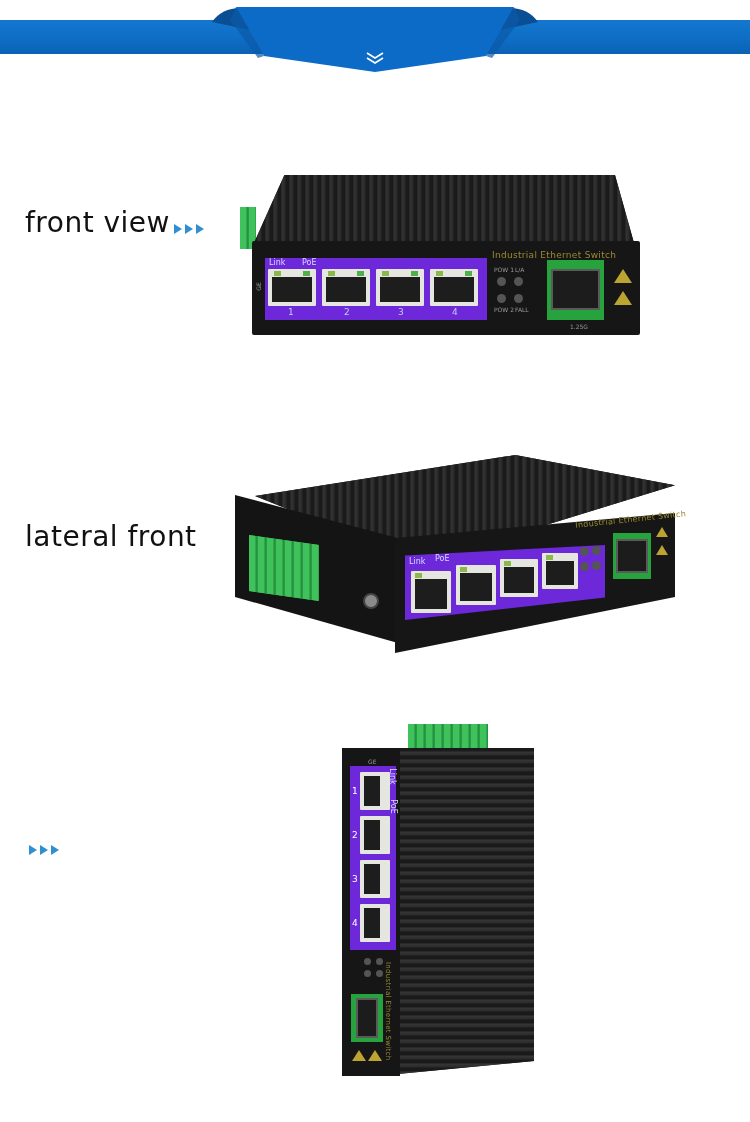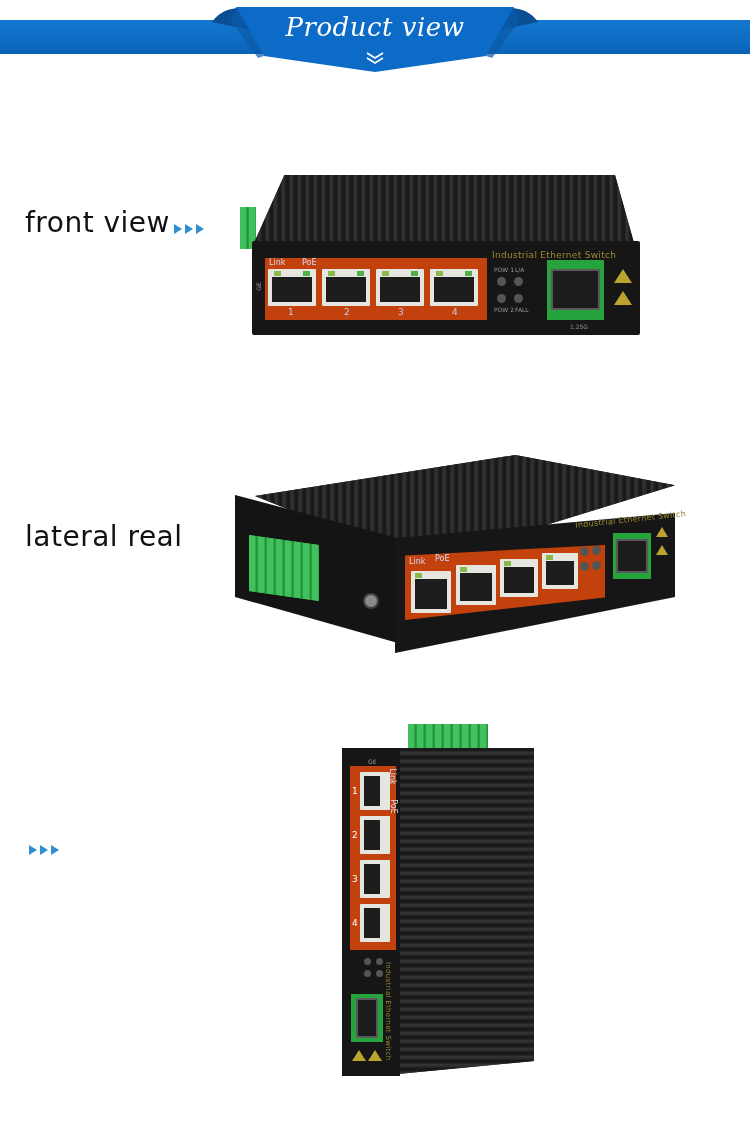--- a/index.html
+++ b/index.html
@@ -19,21 +19,21 @@
   .arrows { display: inline-flex; gap: 3px; margin-left: 4px; margin-bottom: 5px; }
   .arrow-tri { width: 0; height: 0; border-top: 5px solid transparent; border-bottom: 5px solid transparent; border-left: 8px solid #2f8fd0; }
 
   
   .device { position: absolute; }
   .fins { background-color: #232323;
     background-image: repeating-linear-gradient(90deg, #1a1a1a 0px, #1a1a1a 3px, #343434 4px, #2a2a2a 7px, #1a1a1a 8px); }
   .fins-h { background-color: #232323;
     background-image: repeating-linear-gradient(180deg, #1a1a1a 0px, #1a1a1a 3px, #363636 4px, #2a2a2a 7px, #1a1a1a 8px); }
   .panel { background: #161616; }
-  .port-strip { background: #c2410c; position: absolute; }
+  .port-strip { background: #6d28d9; position: absolute; }
   .rj45 { position: absolute; background: #e6e6e0; border-radius: 1px; }
   .rj45 .hole { position: absolute; left: 4px; right: 4px; top: 8px; bottom: 4px; background: #1d1d1d; }
   .rj45 .led { position: absolute; top: 2px; width: 7px; height: 5px; background: #8bb84a; }
   .port-num { position: absolute; color: #c5ccf0; font-size: 9px; }
   .strip-label { position: absolute; color: #d7ddff; font-size: 8px; }
   .green-term { background: #34b050; position: absolute;
     background-image: repeating-linear-gradient(90deg, #3fc25b 0, #3fc25b 6px, #248b3c 7px, #2aa046 9px); }
   .status-led { position: absolute; width: 9px; height: 9px; background: #555555; border-radius: 50%; }
   .tiny-text { position: absolute; color: #9a9a9a; font-size: 6px; white-space: nowrap; }
   .ies-text { position: absolute; color: #9a8a30; font-size: 9px; white-space: nowrap; letter-spacing: 0.3px; }
@@ -46,21 +46,20 @@
 
 <div class="banner">
   <div class="banner-band"></div>
   <svg class="banner-ribbon" viewBox="0 0 750 80">
     <path d="M212 22 Q222 8 240 8 L250 30 Z" fill="#0a4f93"></path>
     <path d="M538 22 Q528 8 510 8 L500 30 Z" fill="#0a4f93"></path>
     <path d="M236 7 L514 7 L486 56 L375 72 L264 56 Z" fill="#0d6bc8"></path>
     <path d="M236 7 L264 56 L258 58 L230 20 Z" fill="#0b5aa8" opacity="0.7"></path>
     <path d="M514 7 L486 56 L492 58 L520 20 Z" fill="#0b5aa8" opacity="0.7"></path>
   </svg>
-  <div class="banner-title">Product view</div>
   <svg class="banner-chev" viewBox="0 0 24 16">
     <polyline points="4,3 12,8 20,3" fill="none" stroke="#ffffff" stroke-width="1.6"></polyline>
     <polyline points="4,8 12,13 20,8" fill="none" stroke="#ffffff" stroke-width="1.6"></polyline>
   </svg>
 </div>
 
 <div class="view-label" style="top:206px;text-align:right;">
   <span>front view</span>
   <span class="arrows">
     <span class="arrow-tri"></span>
@@ -117,21 +116,21 @@
     <div class="sfp" style="left:295px; top:19px; width:57px; height:60px;">
       <div class="cage" style="left:4px; top:9px; width:45px; height:37px;"></div>
     </div>
     <span class="tiny-text" style="left:318px; top:82px;">1.25G</span>
     <div class="warn" style="left:362px; top:28px;"></div>
     <div class="warn" style="left:362px; top:50px;"></div>
   </div>
 </div>
 
 <div class="view-label" style="top:520px;">
-  <span>lateral real</span>
+  <span>lateral front</span>
 </div>
 
 <div class="device" style="left:235px; top:455px; width:440px; height:200px;">
 
   <div class="fins" style="position:absolute; left:20px; top:0; width:420px; height:108px; clip-path: polygon(0 38%, 62% 0, 100% 28%, 40% 100%);"></div>
 
   <div class="panel" style="position:absolute; left:0; top:40px; width:170px; height:150px; clip-path: polygon(0 0, 100% 30%, 100% 100%, 0 68%); background:#141414;"></div>
   <div class="green-term" style="left:14px; top:85px; width:70px; height:56px; transform: skewY(8deg);"></div>
   <div style="position:absolute; left:128px; top:138px; width:12px; height:12px; border-radius:50%; background:#8a8a8a; border:2px solid #444;"></div>
 

